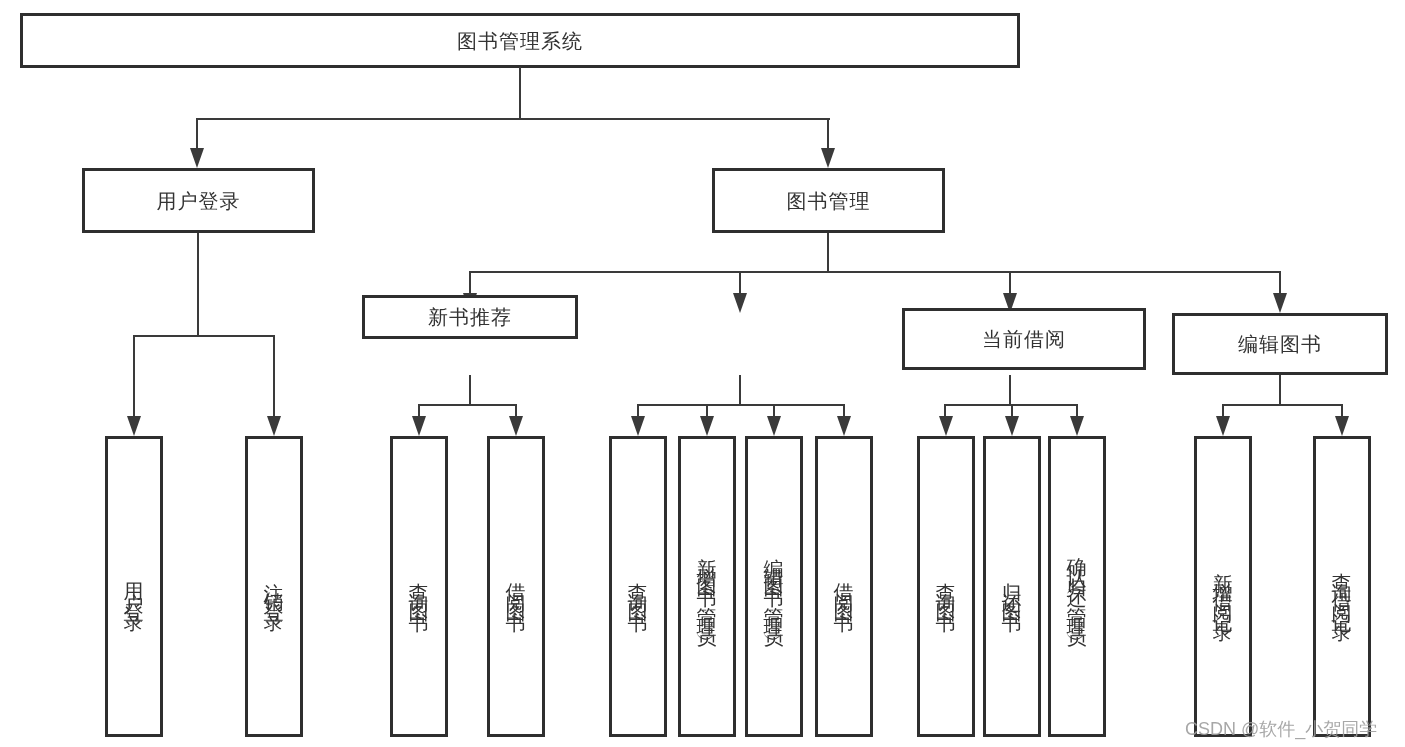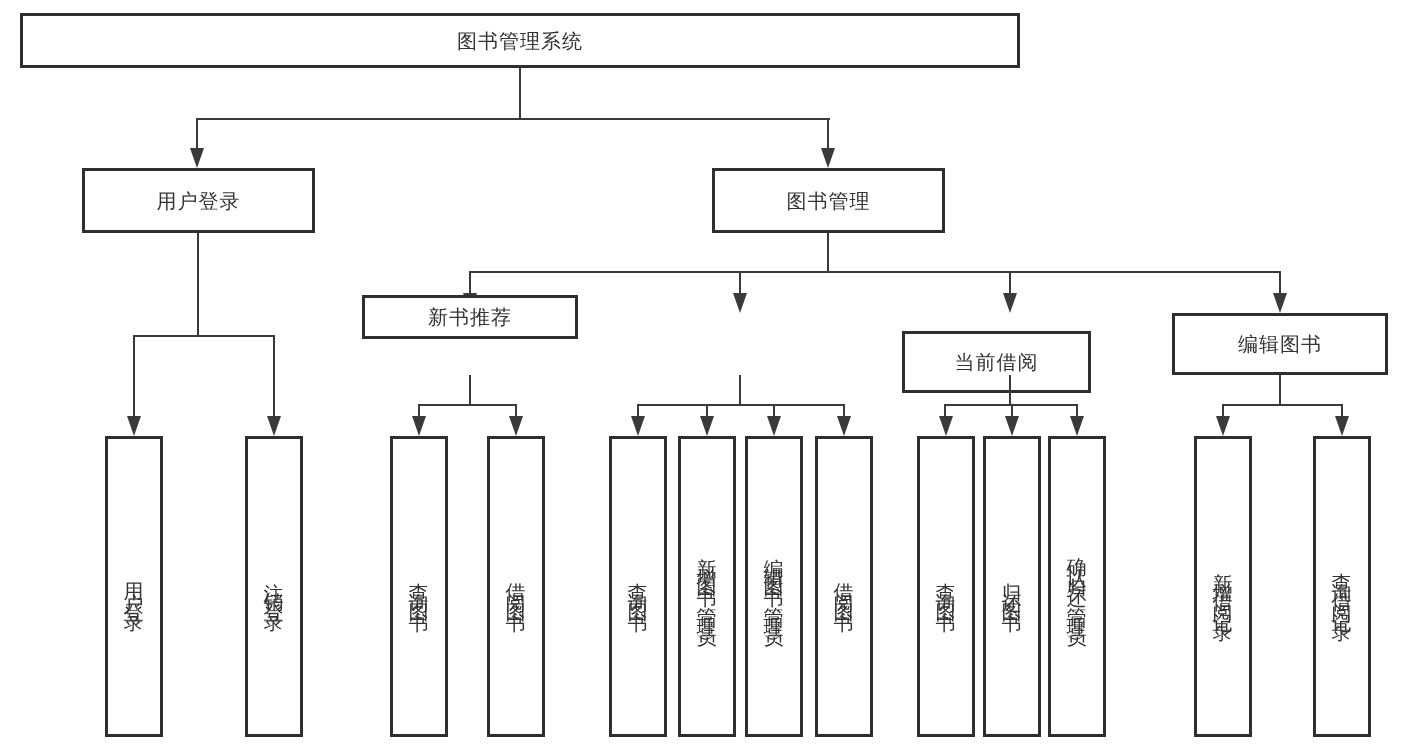--- a/index.html
+++ b/index.html
@@ -77,21 +77,21 @@
   <div class="vline" style="left:469px;top:271px;height:24px"></div>
   <div class="vline" style="left:739px;top:271px;height:24px"></div>
   <div class="vline" style="left:1009px;top:271px;height:24px"></div>
   <div class="vline" style="left:1279px;top:271px;height:24px"></div>
   <div class="arrow" style="left:463px;top:293px"></div>
   <div class="arrow" style="left:733px;top:293px"></div>
   <div class="arrow" style="left:1003px;top:293px"></div>
   <div class="arrow" style="left:1273px;top:293px"></div>
 
   <div class="box" style="left:362px;top:295px;width:216px;height:44px">新书推荐</div>
-  <div class="box" style="left:902px;top:331px;width:189px;height:62px">当前借阅</div>
+  <div class="box" style="left:902px;top:308px;width:244px;height:62px">当前借阅</div>
   <div class="box" style="left:1172px;top:313px;width:216px;height:62px">编辑图书</div>
 
   <div class="vline" style="left:469px;top:375px;height:30px"></div>
   <div class="hline" style="left:418px;top:404px;width:99px"></div>
   <div class="vline" style="left:418px;top:404px;height:14px"></div>
   <div class="vline" style="left:515px;top:404px;height:14px"></div>
   <div class="arrow" style="left:412px;top:416px"></div>
   <div class="arrow" style="left:509px;top:416px"></div>
 
   <div class="vline" style="left:739px;top:375px;height:30px"></div>
@@ -132,14 +132,15 @@
   <div class="box vbox" style="left:745px;top:436px;width:58px;height:301px">编辑图书（管理员）</div>
   <div class="box vbox" style="left:815px;top:436px;width:58px;height:301px">借阅图书</div>
 
   <div class="box vbox" style="left:917px;top:436px;width:58px;height:301px">查询图书</div>
   <div class="box vbox" style="left:983px;top:436px;width:58px;height:301px">归还图书</div>
   <div class="box vbox" style="left:1048px;top:436px;width:58px;height:301px">确认归还（管理员）</div>
 
   <div class="box vbox" style="left:1194px;top:436px;width:58px;height:301px">新增借阅记录</div>
   <div class="box vbox" style="left:1313px;top:436px;width:58px;height:301px">查询借阅记录</div>
 
+  <div class="watermark">CSDN @软件_小贺同学</div>
 
 </div>
 
 </body></html>

